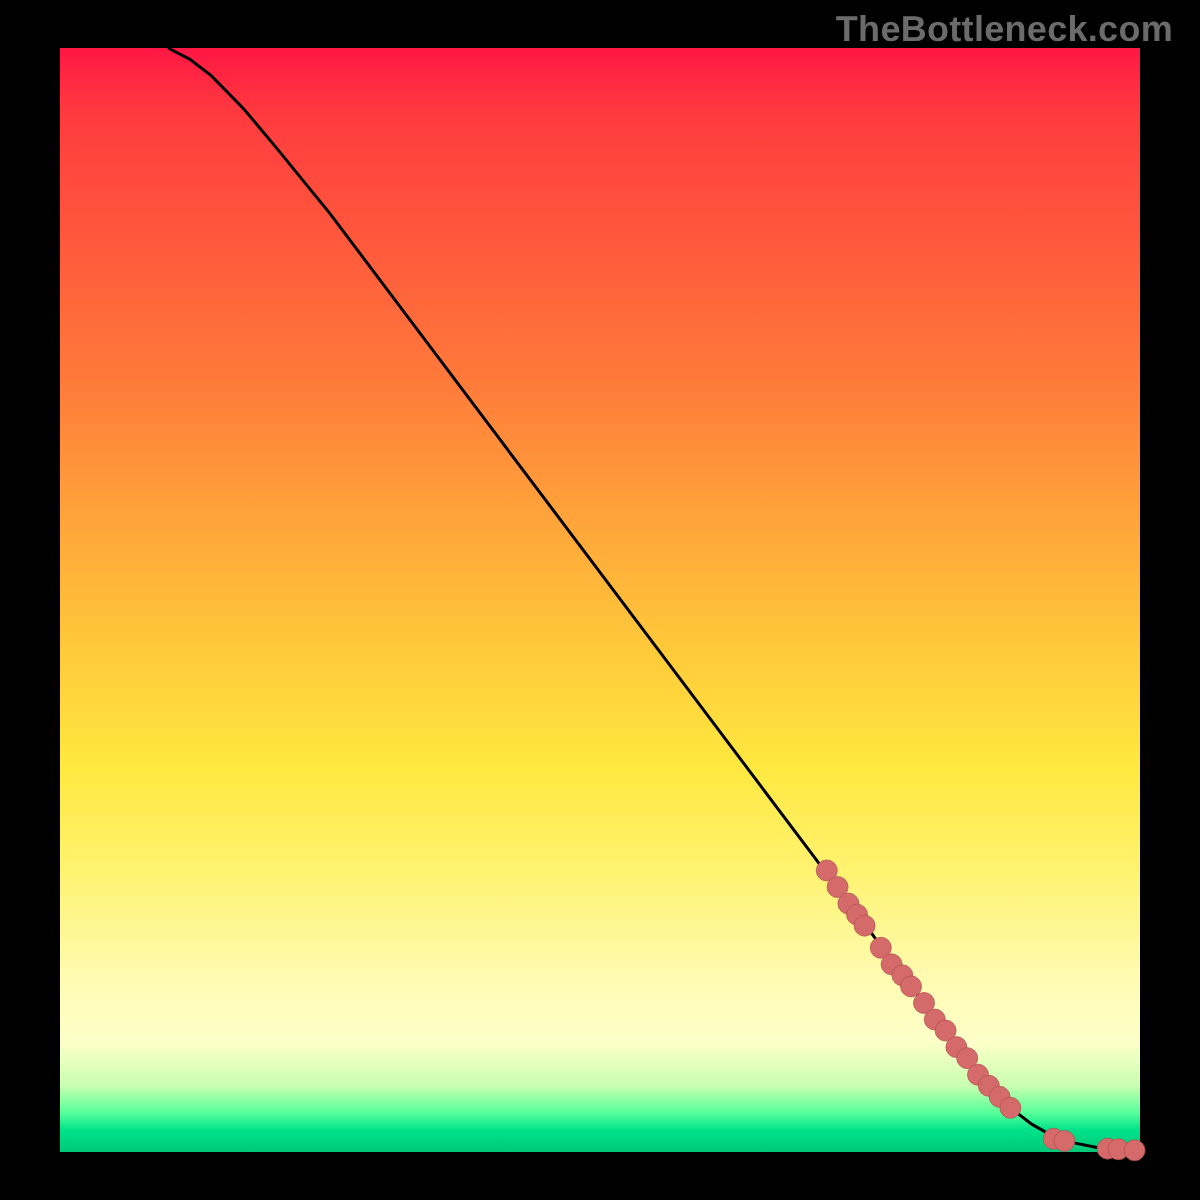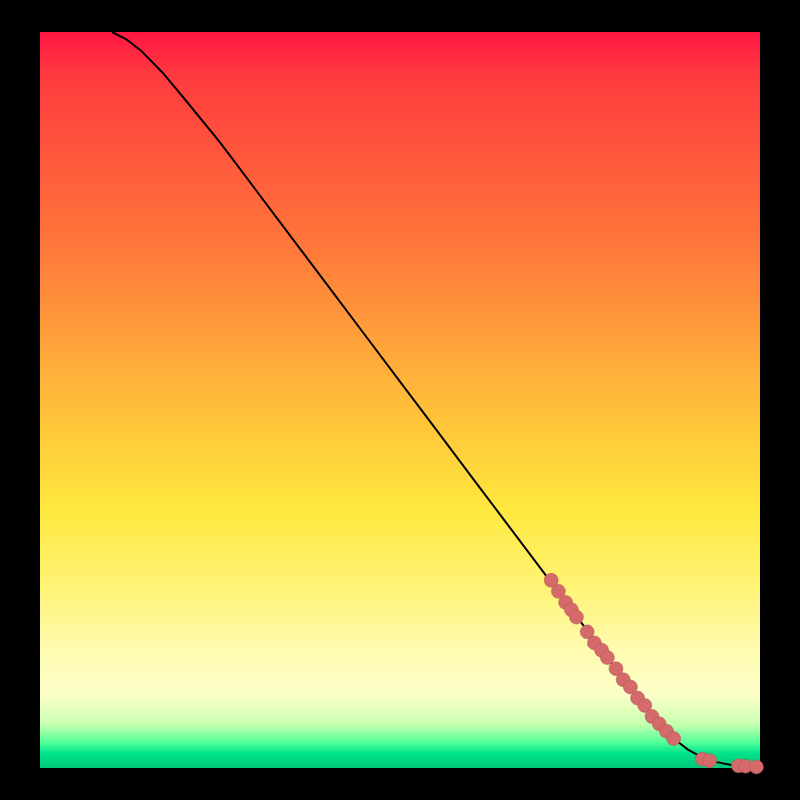--- a/index.html
+++ b/index.html
@@ -69,20 +69,21 @@
   .dot {
     fill: #d46a6a;
     stroke: #b25252;
     stroke-width: 0.5;
   }
 </style>
 </head>
 <body>
 
 <div class="frame">
+  <div class="watermark">TheBottleneck.com</div>
 
   <div class="plot-area">
     <svg class="curve" viewBox="0 0 720 736" preserveAspectRatio="none">
       <path id="curve-path" d="M 72.00 0.00 L 86.40 7.36 L 100.80 18.40 L 122.40 40.48 L 144.00 66.24 L 180.00 110.40 L 216.00 158.24 L 252.00 206.08 L 288.00 253.92 L 324.00 301.76 L 360.00 349.60 L 396.00 397.44 L 432.00 445.28 L 468.00 493.12 L 504.00 540.96 L 525.60 570.40 L 540.00 588.80 L 561.60 618.24 L 576.00 636.64 L 590.40 655.04 L 604.80 673.44 L 619.20 691.84 L 626.40 699.20 L 633.60 706.56 L 648.00 717.60 L 662.40 725.70 L 676.80 730.11 L 691.20 733.06 L 705.60 734.53 L 720.00 735.26"></path>
       <g id="dots">
           <circle cx="511.20" cy="548.32" r="7" class="dot"></circle>
           <circle cx="518.40" cy="559.36" r="7" class="dot"></circle>
           <circle cx="525.60" cy="570.40" r="7" class="dot"></circle>
           <circle cx="531.36" cy="577.76" r="7" class="dot"></circle>
           <circle cx="536.40" cy="585.12" r="7" class="dot"></circle>

